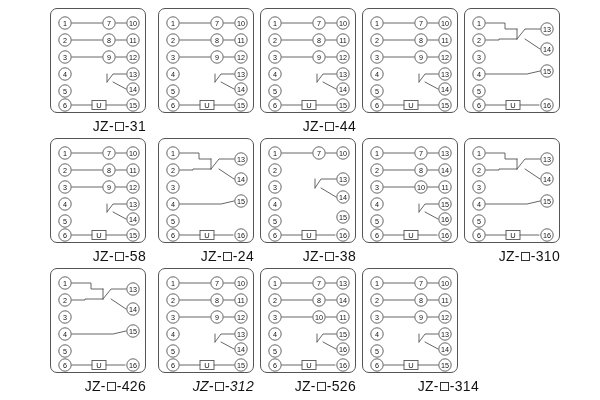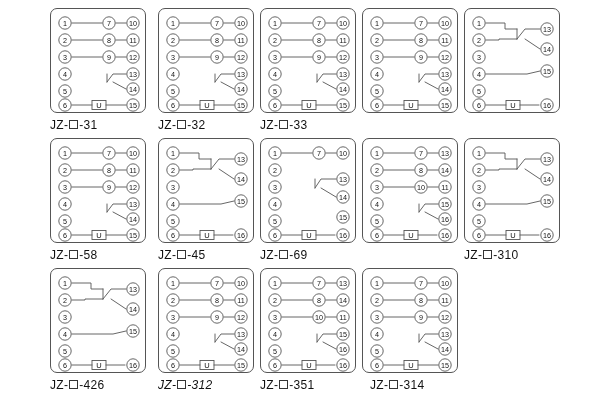--- a/index.html
+++ b/index.html
@@ -17,22 +17,22 @@
     width:100%;height:100%;
     border:1px solid #555;
     border-radius:7px;
     background:#fff;
     box-sizing:border-box;
   }
   .panel svg{position:absolute;left:0;top:0;}
   .caption{
     position:absolute;
     width:100%;
-    text-align:left;
-    font-size:12px;
+    text-align:right;
+    font-size:14px;
     color:#111;
     white-space:nowrap;
     letter-spacing:0.3px;
   }
   .caption .sq{
     display:inline-block;
     width:7px;height:7px;
     border:1px solid #333;
     margin:0 1px;
     vertical-align:middle;
@@ -200,23 +200,20 @@
           <path d="M56 73 L56 65" fill="none" stroke="#555555" stroke-width="0.9" stroke-linecap="round" stroke-linejoin="round"></path>
           <g>
     <rect x="41" y="91.5" width="14" height="9" fill="#fff" stroke="#555555" stroke-width="0.9"></rect>
     <text x="48" y="99" text-anchor="middle" font-size="7.5" font-family="Liberation Sans, sans-serif" fill="#111">U</text>
   </g>
           <path d="M21 96 L41 96" fill="none" stroke="#555555" stroke-width="0.9" stroke-linecap="round" stroke-linejoin="round"></path>
           <path d="M55 96 L75 96" fill="none" stroke="#555555" stroke-width="0.9" stroke-linecap="round" stroke-linejoin="round"></path>
         </svg>
         </div>
       </div>
-    <div class="caption" style="left:158px;top:118px;width:96px;">
-        <span>JZ-</span><span class="sq"></span><span>-32</span>
-      </div>
     <div class="cell" style="left:260px;top:8px;width:96px;height:105px;">
         <div class="panel">
           <svg width="96" height="105" viewBox="0 0 96 105">
           <g>
     <circle cx="14" cy="14" r="6.2" fill="#fff" stroke="#555555" stroke-width="0.9"></circle>
     <text x="14" y="17" text-anchor="middle" font-size="7.2" font-family="Liberation Sans, sans-serif" fill="#111">1</text>
   </g>
           <g>
     <circle cx="14" cy="31" r="6.2" fill="#fff" stroke="#555555" stroke-width="0.9"></circle>
     <text x="14" y="34" text-anchor="middle" font-size="7.2" font-family="Liberation Sans, sans-serif" fill="#111">2</text>
@@ -284,21 +281,21 @@
           <g>
     <rect x="41" y="91.5" width="14" height="9" fill="#fff" stroke="#555555" stroke-width="0.9"></rect>
     <text x="48" y="99" text-anchor="middle" font-size="7.5" font-family="Liberation Sans, sans-serif" fill="#111">U</text>
   </g>
           <path d="M21 96 L41 96" fill="none" stroke="#555555" stroke-width="0.9" stroke-linecap="round" stroke-linejoin="round"></path>
           <path d="M55 96 L75 96" fill="none" stroke="#555555" stroke-width="0.9" stroke-linecap="round" stroke-linejoin="round"></path>
         </svg>
         </div>
       </div>
     <div class="caption" style="left:260px;top:118px;width:96px;">
-        <span>JZ-</span><span class="sq"></span><span>-33</span>
+        <span>JZ-</span><span class="sq"></span><span>-44</span>
       </div>
     <div class="cell" style="left:362px;top:8px;width:96px;height:105px;">
         <div class="panel">
           <svg width="96" height="105" viewBox="0 0 96 105">
           <g>
     <circle cx="14" cy="14" r="6.2" fill="#fff" stroke="#555555" stroke-width="0.9"></circle>
     <text x="14" y="17" text-anchor="middle" font-size="7.2" font-family="Liberation Sans, sans-serif" fill="#111">1</text>
   </g>
           <g>
     <circle cx="14" cy="31" r="6.2" fill="#fff" stroke="#555555" stroke-width="0.9"></circle>
@@ -567,21 +564,21 @@
           <path d="M21 96 L41 96" fill="none" stroke="#555555" stroke-width="0.9" stroke-linecap="round" stroke-linejoin="round"></path>
           <path d="M55 96 L74 96" fill="none" stroke="#555555" stroke-width="0.9" stroke-linecap="round" stroke-linejoin="round"></path>
           <g>
     <circle cx="82" cy="96" r="6.2" fill="#fff" stroke="#555555" stroke-width="0.9"></circle>
     <text x="82" y="99" text-anchor="middle" font-size="7.2" font-family="Liberation Sans, sans-serif" fill="#111">16</text>
   </g>
         </svg>
         </div>
       </div>
     <div class="caption" style="left:158px;top:248px;width:96px;">
-        <span>JZ-</span><span class="sq"></span><span>-45</span>
+        <span>JZ-</span><span class="sq"></span><span>-24</span>
       </div>
     <div class="cell" style="left:260px;top:138px;width:96px;height:105px;">
         <div class="panel">
           <svg width="96" height="105" viewBox="0 0 96 105">
           <g>
     <circle cx="14" cy="14" r="6.2" fill="#fff" stroke="#555555" stroke-width="0.9"></circle>
     <text x="14" y="17" text-anchor="middle" font-size="7.2" font-family="Liberation Sans, sans-serif" fill="#111">1</text>
   </g>
           <g>
     <circle cx="14" cy="31" r="6.2" fill="#fff" stroke="#555555" stroke-width="0.9"></circle>
@@ -634,21 +631,21 @@
           <path d="M21 96 L41 96" fill="none" stroke="#555555" stroke-width="0.9" stroke-linecap="round" stroke-linejoin="round"></path>
           <path d="M55 96 L74 96" fill="none" stroke="#555555" stroke-width="0.9" stroke-linecap="round" stroke-linejoin="round"></path>
           <g>
     <circle cx="82" cy="96" r="6.2" fill="#fff" stroke="#555555" stroke-width="0.9"></circle>
     <text x="82" y="99" text-anchor="middle" font-size="7.2" font-family="Liberation Sans, sans-serif" fill="#111">16</text>
   </g>
         </svg>
         </div>
       </div>
     <div class="caption" style="left:260px;top:248px;width:96px;">
-        <span>JZ-</span><span class="sq"></span><span>-69</span>
+        <span>JZ-</span><span class="sq"></span><span>-38</span>
       </div>
     <div class="cell" style="left:362px;top:138px;width:96px;height:105px;">
         <div class="panel">
           <svg width="96" height="105" viewBox="0 0 96 105">
           <g>
     <circle cx="14" cy="14" r="6.2" fill="#fff" stroke="#555555" stroke-width="0.9"></circle>
     <text x="14" y="17" text-anchor="middle" font-size="7.2" font-family="Liberation Sans, sans-serif" fill="#111">1</text>
   </g>
           <g>
     <circle cx="14" cy="31" r="6.2" fill="#fff" stroke="#555555" stroke-width="0.9"></circle>
@@ -1000,21 +997,21 @@
           <path d="M21 96 L41 96" fill="none" stroke="#555555" stroke-width="0.9" stroke-linecap="round" stroke-linejoin="round"></path>
           <path d="M55 96 L74 96" fill="none" stroke="#555555" stroke-width="0.9" stroke-linecap="round" stroke-linejoin="round"></path>
           <g>
     <circle cx="82" cy="96" r="6.2" fill="#fff" stroke="#555555" stroke-width="0.9"></circle>
     <text x="82" y="99" text-anchor="middle" font-size="7.2" font-family="Liberation Sans, sans-serif" fill="#111">16</text>
   </g>
         </svg>
         </div>
       </div>
     <div class="caption" style="left:260px;top:378px;width:96px;">
-        <span>JZ-</span><span class="sq"></span><span>-351</span>
+        <span>JZ-</span><span class="sq"></span><span>-526</span>
       </div>
     <div class="cell" style="left:362px;top:268px;width:96px;height:105px;">
         <div class="panel">
           <svg width="96" height="105" viewBox="0 0 96 105">
           <g>
     <circle cx="14" cy="14" r="6.2" fill="#fff" stroke="#555555" stroke-width="0.9"></circle>
     <text x="14" y="17" text-anchor="middle" font-size="7.2" font-family="Liberation Sans, sans-serif" fill="#111">1</text>
   </g>
           <g>
     <circle cx="14" cy="31" r="6.2" fill="#fff" stroke="#555555" stroke-width="0.9"></circle>
@@ -1082,16 +1079,16 @@
           <path d="M56 73 L56 65" fill="none" stroke="#555555" stroke-width="0.9" stroke-linecap="round" stroke-linejoin="round"></path>
           <g>
     <rect x="41" y="91.5" width="14" height="9" fill="#fff" stroke="#555555" stroke-width="0.9"></rect>
     <text x="48" y="99" text-anchor="middle" font-size="7.5" font-family="Liberation Sans, sans-serif" fill="#111">U</text>
   </g>
           <path d="M21 96 L41 96" fill="none" stroke="#555555" stroke-width="0.9" stroke-linecap="round" stroke-linejoin="round"></path>
           <path d="M55 96 L75 96" fill="none" stroke="#555555" stroke-width="0.9" stroke-linecap="round" stroke-linejoin="round"></path>
         </svg>
         </div>
       </div>
-    <div class="caption" style="left:370px;top:378px;width:96px;">
+    <div class="caption" style="left:383px;top:378px;width:96px;">
         <span>JZ-</span><span class="sq"></span><span>-314</span>
       </div>
   </div>
 
 </body></html>

